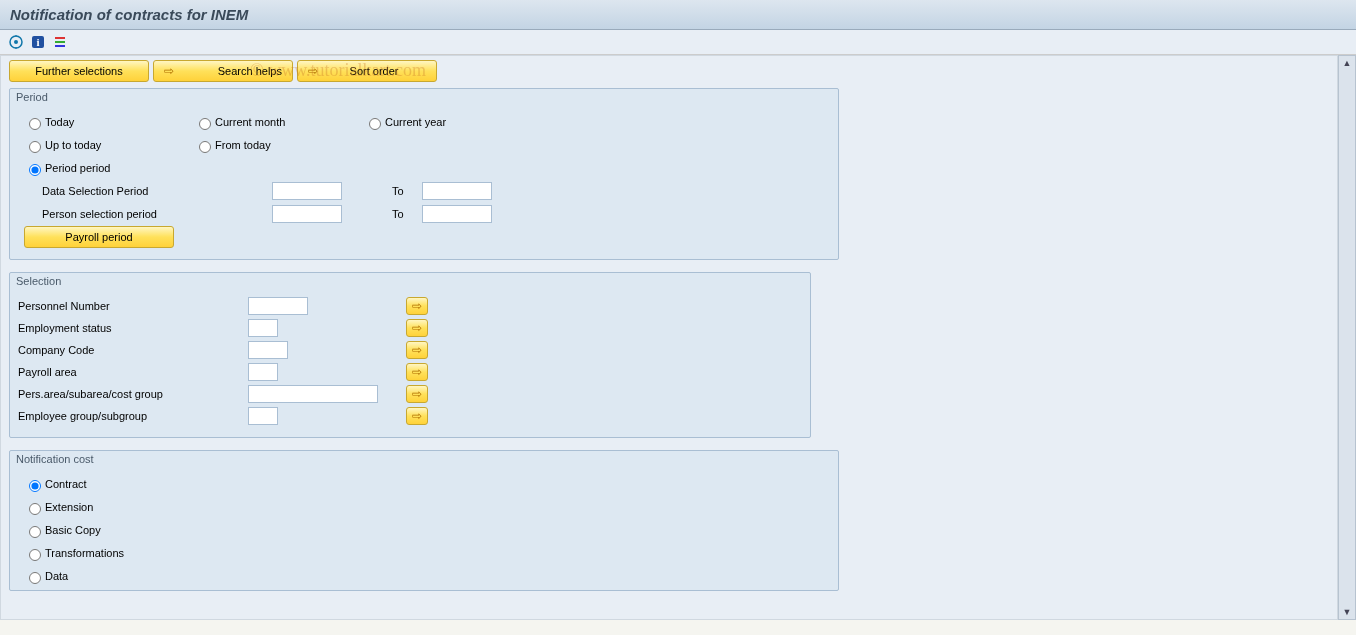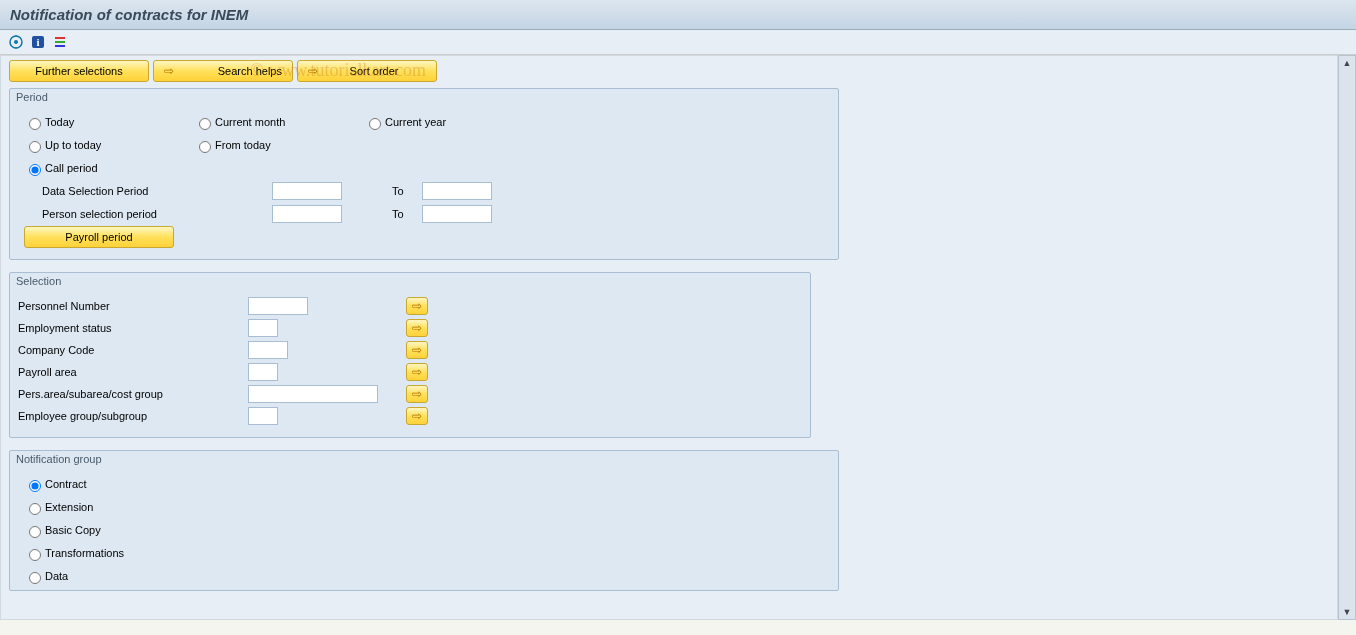--- a/index.html
+++ b/index.html
@@ -189,21 +189,21 @@
               <span>Up to today</span>
             </div>
         <div class="col2">
               <input type="radio" class="radio" name="p" style="">
               <span>From today</span>
             </div>
       </div>
       <div class="row">
         <div class="col1">
               <input type="radio" class="radio" name="p" checked="" style="">
-              <span>Call period</span>
+              <span>Period period</span>
             </div>
       </div>
       <div class="row">
         <div class="indent" style="width:230px;"><span>Data Selection Period</span></div>
         <input type="text" class="w70" style="">
         <div style="width:50px"></div>
         <span style="width:30px">To</span>
         <input type="text" class="w70" style="">
       </div>
       <div class="row">
@@ -269,21 +269,21 @@
         <input type="text" class="w30" style="">
         <div style="width:108px"></div>
         <div class="arrow-btn">
               <span class="arrow-inner">⇨</span>
             </div>
       </div>
     </div>
   </div>
 
   <div class="group" style="width:830px;">
-    <div class="group-title">Notification group</div>
+    <div class="group-title">Notification cost</div>
     <div class="group-body" style="padding-bottom:2px;">
       <div class="row">
             <input type="radio" class="radio" name="nt" checked="" style="">
             <span>Contract</span>
           </div>
       <div class="row">
             <input type="radio" class="radio" name="nt" style="">
             <span>Extension</span>
           </div>
       <div class="row">

